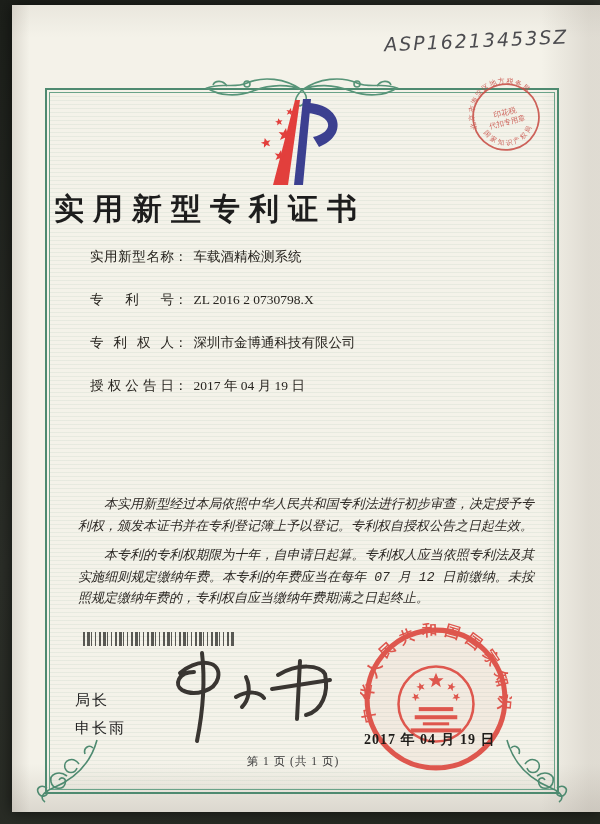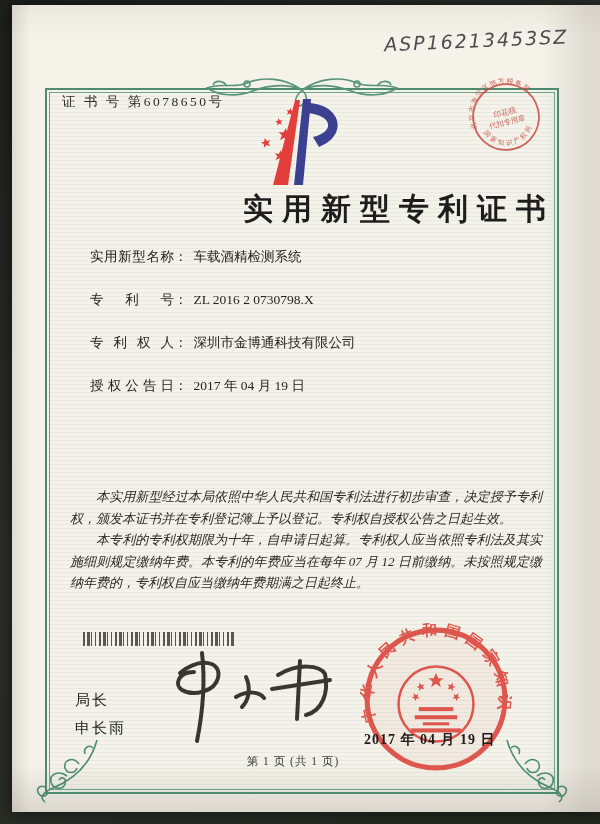--- a/index.html
+++ b/index.html
@@ -22,29 +22,29 @@
   #top-ornament{left:50%;top:-20px;transform:translateX(-50%);}
   #corner-left{left:-14px;bottom:-14px;}
   #corner-right{right:-14px;bottom:-14px;transform:scaleX(-1);}
   
   .abs{position:absolute;}
   #handwritten{left:372px;top:24px;width:200px;font-family:"DejaVu Sans",sans-serif;
     font-style:italic;font-size:19px;letter-spacing:2px;color:#4c4c50;transform:rotate(-2.5deg);}
   #cert-no{left:50px;top:88px;font-size:13.5px;letter-spacing:2.5px;color:#2c2c2c;}
   #tax-stamp{left:452px;top:70px;width:84px;height:84px;transform:rotate(-14deg);opacity:0.85;}
   #logo{left:231px;top:90px;width:128px;height:94px;}
-  #page-title{left:33px;top:184px;width:510px;text-align:right;font-size:30px;font-weight:bold;
+  #page-title{left:33px;top:184px;width:510px;text-align:left;font-size:30px;font-weight:bold;
     letter-spacing:9px;color:#1d1d1d;text-indent:9px;}
   #fields{left:63px;top:243px;width:450px;}
   .field-row{height:43px;font-size:13.5px;color:#27241f;white-space:nowrap;margin-left:15px;}
   .flabel{display:inline-block;width:84px;text-align:justify;text-align-last:justify;}
   .fcolon{display:inline-block;margin-right:6px;}
   #paragraphs{left:58px;top:481px;width:472px;font-size:13px;line-height:21.5px;
     color:#2c2824;font-style:italic;text-align:justify;}
-  #paragraphs p{margin:0;text-indent:2em;}
+  #paragraphs p{margin:8px;text-indent:2em;font-family:Liberation Mono, monospace;}
   #barcode{left:71px;top:627px;width:152px;height:14px;opacity:0.8;
     background:repeating-linear-gradient(90deg,#33332f 0 2px,transparent 2px 4px,#33332f 4px 7px,transparent 7px 8px,#33332f 8px 9px,transparent 9px 12px,#33332f 12px 13px,transparent 13px 16px);}
   #issuer-title{left:63px;top:686px;font-size:15px;color:#222;letter-spacing:2px;font-family:Liberation Sans, sans-serif;}
   #issuer-name{left:63px;top:714px;font-size:15px;color:#222;letter-spacing:2px;font-family:"Liberation Sans","DejaVu Sans",sans-serif;}
   #signature{left:138px;top:640px;width:190px;height:105px;}
   #main-seal{left:348px;top:618px;width:152px;height:152px;opacity:0.92;}
   #date-stamp{left:352px;top:726px;font-size:14px;font-weight:bold;color:#1e1c1a;letter-spacing:1px;z-index:5;}
   #page-footer{left:33px;top:749px;width:496px;text-align:center;font-size:11.5px;color:#3a3a3a;letter-spacing:1px;}
   svg text{font-family:"Liberation Serif","DejaVu Serif",serif;}
 </style>
@@ -83,21 +83,20 @@
         <g fill="none" stroke="#4e8a70" stroke-width="1.6">
           <path d="M64,6 C58,28 44,44 20,54 C10,58 6,64 12,68"></path>
           <path d="M34,42 C26,36 16,40 18,48 C20,56 30,56 32,50 C34,44 28,42 26,46"></path>
           <path d="M46,30 C40,22 30,26 32,34 C34,40 42,40 44,34"></path>
           <path d="M14,54 C8,50 2,54 6,60 C9,64 16,62 14,56"></path>
           <path d="M52,20 C50,14 56,10 60,14"></path>
         </g>
       </svg>
     </div>
 
-    <div id="cert-no" class="abs">证 书 号 第6078650号</div>
 
     <svg id="tax-stamp" class="abs" viewBox="0 0 120 120">
       <defs>
         <path id="taxTop" d="M16,66 A45,45 0 1 1 104,66" fill="none"></path>
         <path id="taxBot" d="M24,74 A38,38 0 0 0 96,74" fill="none"></path>
       </defs>
       <circle cx="60" cy="60" r="47" fill="none" stroke="#c74a42" stroke-width="2.5"></circle>
       <text font-size="10" letter-spacing="1.5" fill="#c74a42">
         <textPath href="#taxTop">北京市海淀区地方税务局</textPath>
       </text>

